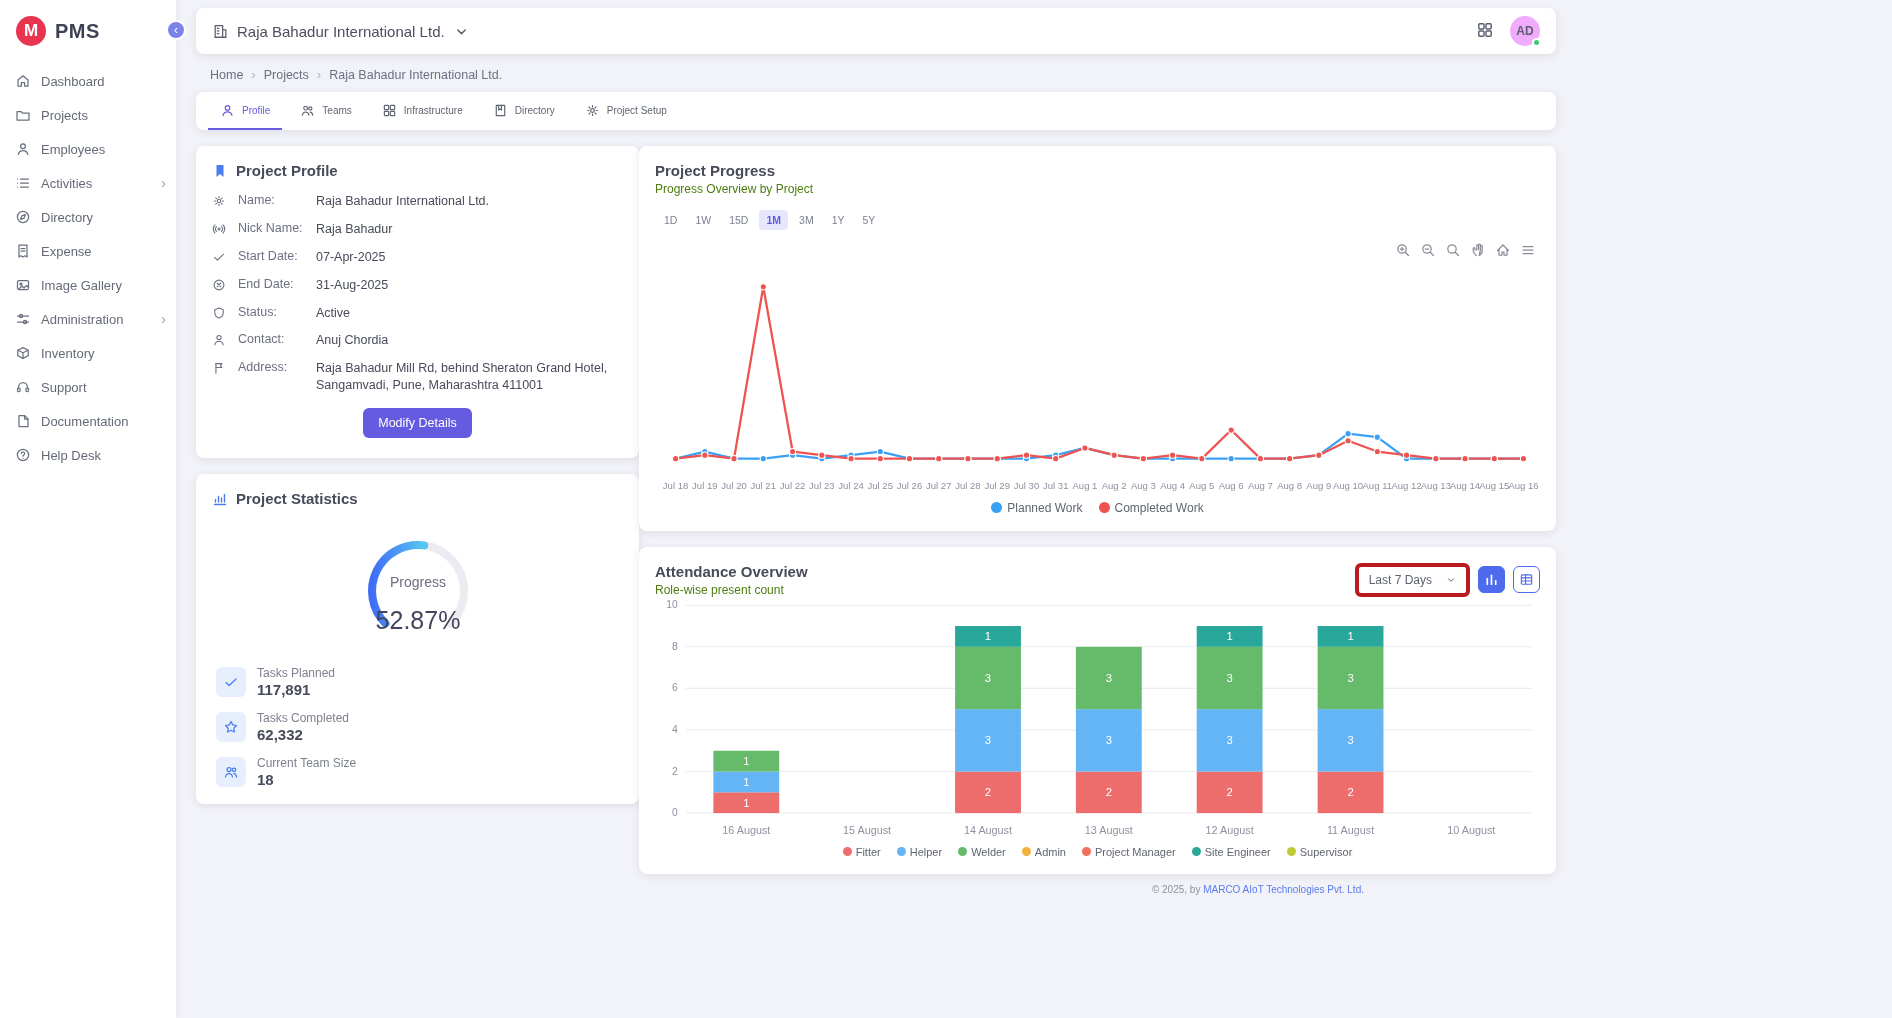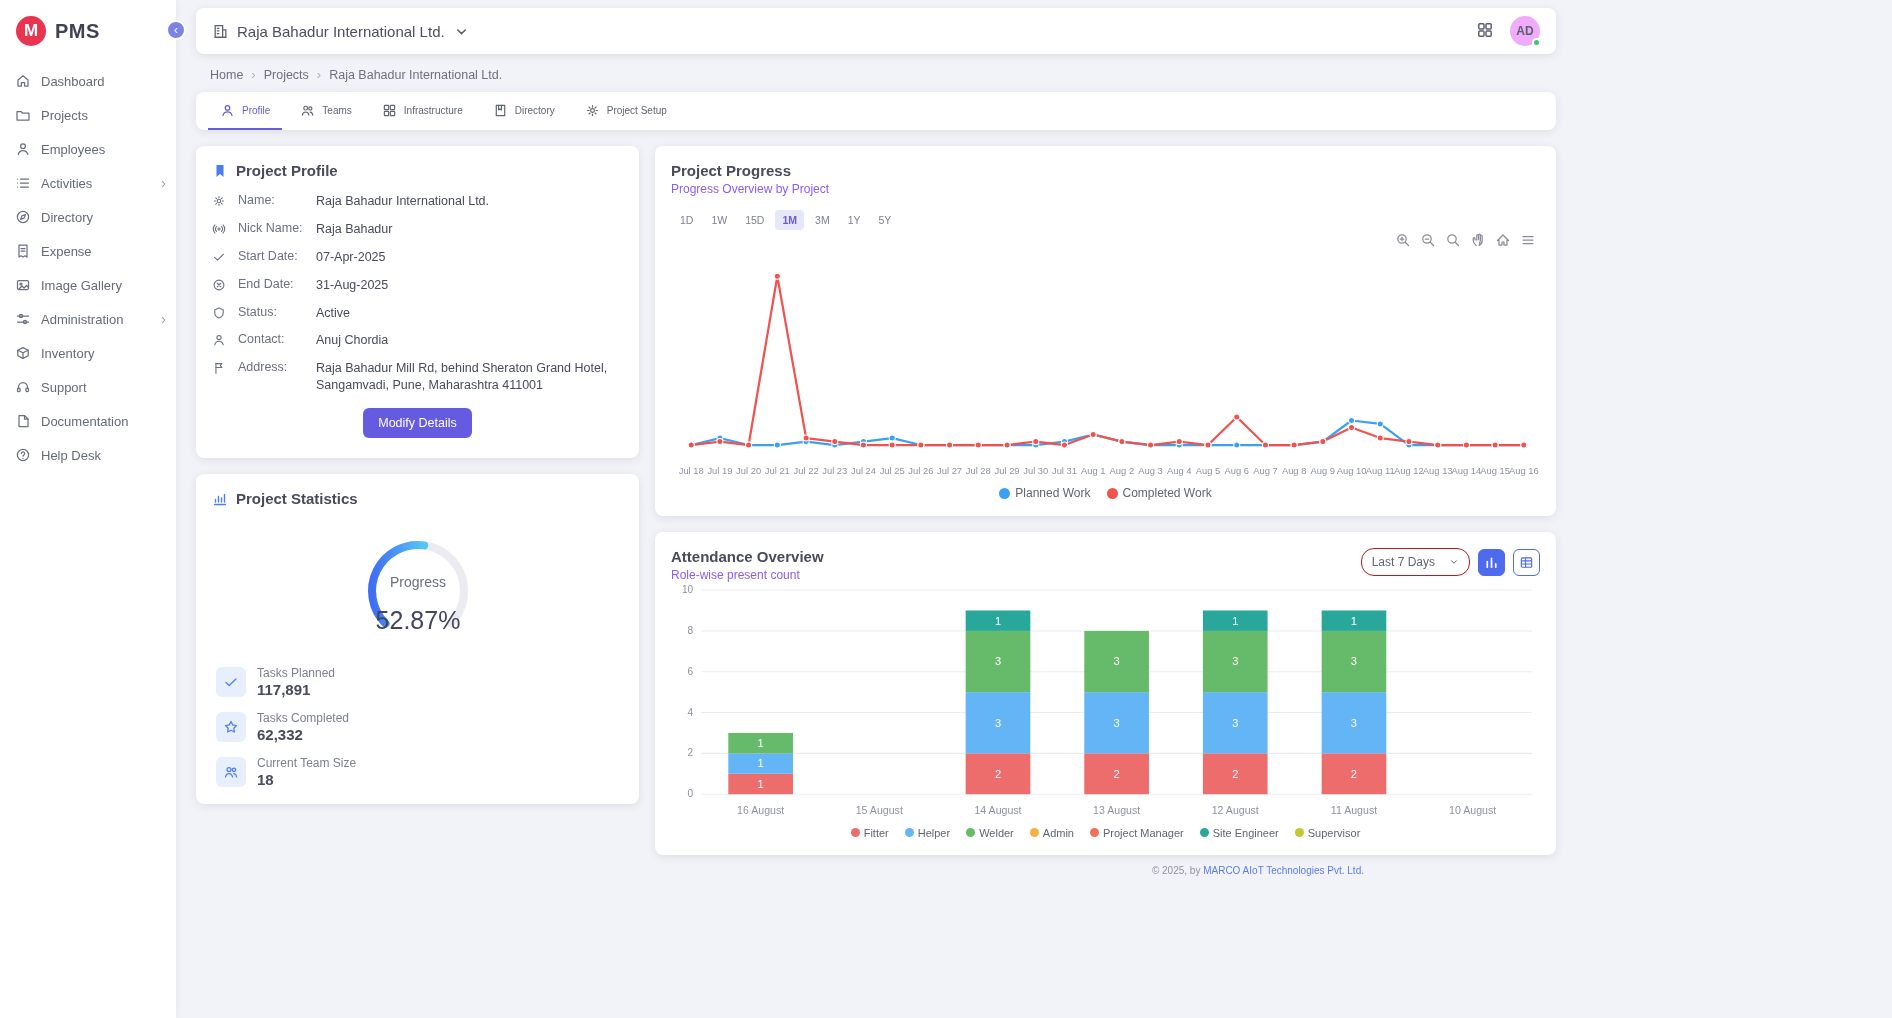--- a/index.html
+++ b/index.html
@@ -40,59 +40,59 @@
   .crumb:last-child { color:#6c7080; }
 
   
   .tabsbar { display:flex; align-items:stretch; gap:6px; padding:0 12px; height:38px; margin-bottom:16px; }
   .tab { display:flex; align-items:center; gap:7px; padding:0 12px; font-size:10px; color:#5f6570; cursor:pointer; border-bottom:2px solid transparent; }
   .tab .ic { width:15px; height:15px; stroke:#5f6570; }
   .tab.active { color:#655be1; border-bottom-color:#655be1; }
   .tab.active .ic { stroke:#655be1; }
 
   
-  .grid { display:grid; grid-template-columns:443px 1fr; gap:16px; align-items:start; }
+  .grid { display:grid; grid-template-columns:443px 1fr; align-items:start; }
   .col { display:flex; flex-direction:column; gap:16px; }
 
   
   .card-pad { padding:16px; }
   .card-title-row { display:flex; align-items:center; gap:8px; margin-bottom:14px; }
   .card-title { font-size:15px; font-weight:bold; color:#474b5a; }
-  .card-sub { font-size:12px; color:#8b5cf6; margin-top:3px; }
+  .card-sub { font-size:12px; color:#4d7c0f; margin-top:3px; }
   .ic-title { width:16px; height:16px; }
   .field-row { display:grid; grid-template-columns:22px 74px 1fr; align-items:start; column-gap:4px; margin-bottom:11px; font-size:12.5px; }
   .field-row .ic { width:14px; height:14px; stroke:#6a7080; margin-top:1px; }
   .field-label { color:#6c7080; }
   .field-value { color:#474b5a; line-height:1.35; }
   .btn-primary { display:block; margin:14px auto 4px auto; background:#655be1; color:#fff; border:none; border-radius:6px; font-size:12.5px; padding:8px 15px; cursor:pointer; font-family:inherit; }
 
   
   .gauge-wrap { display:flex; flex-direction:column; align-items:center; padding-top:4px; }
   .stat-item { display:flex; align-items:center; gap:11px; margin:13px 0 0 4px; }
   .stat-ic { width:30px; height:30px; border-radius:6px; background:#e7effc; display:flex; align-items:center; justify-content:center; }
   .stat-ic .ic { width:16px; height:16px; stroke:#4a7df0; }
   .stat-label { font-size:12px; color:#7d818e; }
   .stat-value { font-size:15px; font-weight:bold; color:#474b5a; margin-top:1px; }
 
   
   .chart-head { display:flex; justify-content:space-between; align-items:flex-start; }
-  .ranges { display:flex; gap:4px; margin:14px 0 2px 2px; }
+  .ranges { display:flex; gap:4px; margin:14px 0 12px 2px; }
   .range-btn { border:none; background:none; font-size:10.5px; color:#7d818e; padding:4px 7px; border-radius:4px; cursor:pointer; font-family:inherit; }
   .range-btn.active { background:#e7e7fb; color:#655be1; font-weight:bold; }
   .chart-toolbar { display:flex; gap:9px; justify-content:flex-end; margin:2px 4px 0 0; }
   .chart-toolbar .ic { width:16px; height:16px; stroke:#8a8d98; cursor:pointer; }
   .legend { display:flex; justify-content:center; gap:16px; margin-top:4px; flex-wrap:wrap; }
   .legend-item { display:flex; align-items:center; gap:5px; font-size:12px; color:#5f6570; cursor:pointer; }
   .legend-dot { width:11px; height:11px; border-radius:50%; }
   .legend.small .legend-item { font-size:11px; gap:4px; }
   .legend.small .legend-dot { width:9px; height:9px; }
 
   
   .att-controls { display:flex; align-items:center; gap:8px; }
-  .select-box { display:flex; align-items:center; gap:14px; border:1px solid #b91c1c; border-radius:13px; padding:6px 10px; font-size:12px; color:#5f6570; cursor:pointer; background:#fff; }
+  .select-box { display:flex; align-items:center; gap:14px; border:4px solid #b91c1c; border-radius:6px; padding:6px 10px; font-size:12px; color:#5f6570; cursor:pointer; background:#fff; }
   .toggle-btn { width:27px; height:27px; border-radius:6px; display:flex; align-items:center; justify-content:center; cursor:pointer; border:1px solid #4f6bed; background:#fff; }
   .toggle-btn .ic { width:15px; height:15px; stroke:#4f6bed; }
   .toggle-btn.active { background:#4f6bed; border-color:#4f6bed; }
   .toggle-btn.active .ic { stroke:#fff; }
 
   svg.chart { display:block; width:100%; height:auto; }
   text.axis { font-family:"Liberation Sans","DejaVu Sans",sans-serif; fill:#8e92a0; }
 
   
   .footer { margin-top:10px; text-align:right; padding-right:192px; font-size:10px; color:#8e92a0; }

